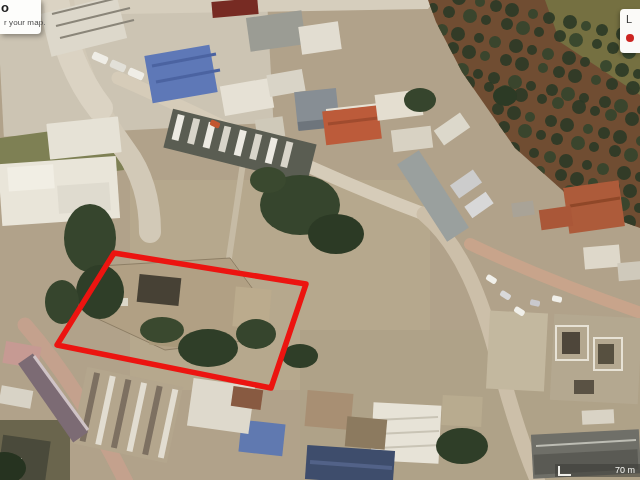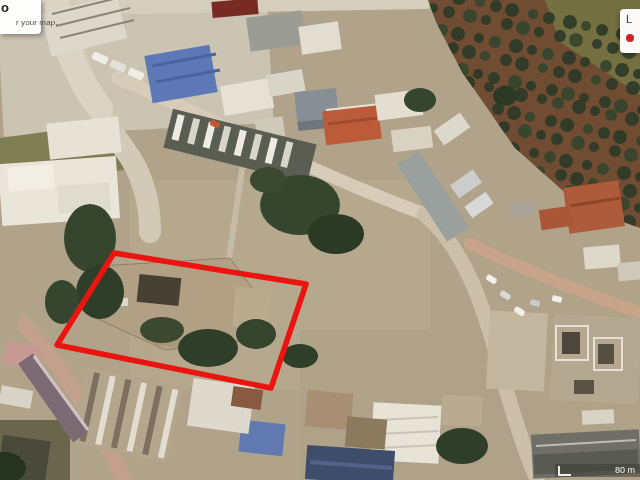--- a/index.html
+++ b/index.html
@@ -9,21 +9,21 @@
   }
   .stage svg{position:absolute;left:0;top:0;display:block;}
   .artblur{filter:blur(.6px) saturate(.96);}
   
   .tooltip{
     position:absolute;left:0;top:0;width:41px;height:34px;background:#fdfdfb;
     border-radius:0 0 4px 0;box-shadow:2px 2px 5px rgba(0,0,0,.35);
     overflow:visible;z-index:5;
   }
   .tooltip .l1{display:block;font-size:13px;font-weight:700;color:#1c1c1c;margin:1px 0 0 1px;line-height:14px;}
-  .tooltip .l2{display:block;font-size:8px;color:#4b4b4b;margin:3px 0 0 16px;white-space:nowrap;letter-spacing:.1px;}
+  .tooltip .l2{display:block;font-size:8px;color:#4b4b4b;margin:3px 0 0 4px;white-space:nowrap;letter-spacing:.1px;}
   
   .legend{
     position:absolute;right:0;top:9px;width:20px;height:44px;background:#fbfaf8;
     border-radius:4px 0 0 4px;box-shadow:-1px 2px 4px rgba(0,0,0,.3);z-index:5;
   }
   .legend .ltxt{display:block;font-size:11px;color:#333;margin:5px 0 0 6px;line-height:11px;}
   .legend .rdot{display:block;width:8px;height:8px;border-radius:50%;background:#cc2420;margin:9px 0 0 6px;}
   
   .scalebar{
     position:absolute;left:555px;top:464px;width:92px;height:13px;
@@ -408,15 +408,15 @@
     <span class="l2">r your map.</span>
   </div>
 
   <div class="legend">
     <span class="ltxt">L</span>
     <span class="rdot"></span>
   </div>
 
   <div class="scalebar">
     <span class="bracket"></span>
-    <span class="dist">80 m</span>
+    <span class="dist">70 m</span>
   </div>
 </div>
 
 </body></html>

